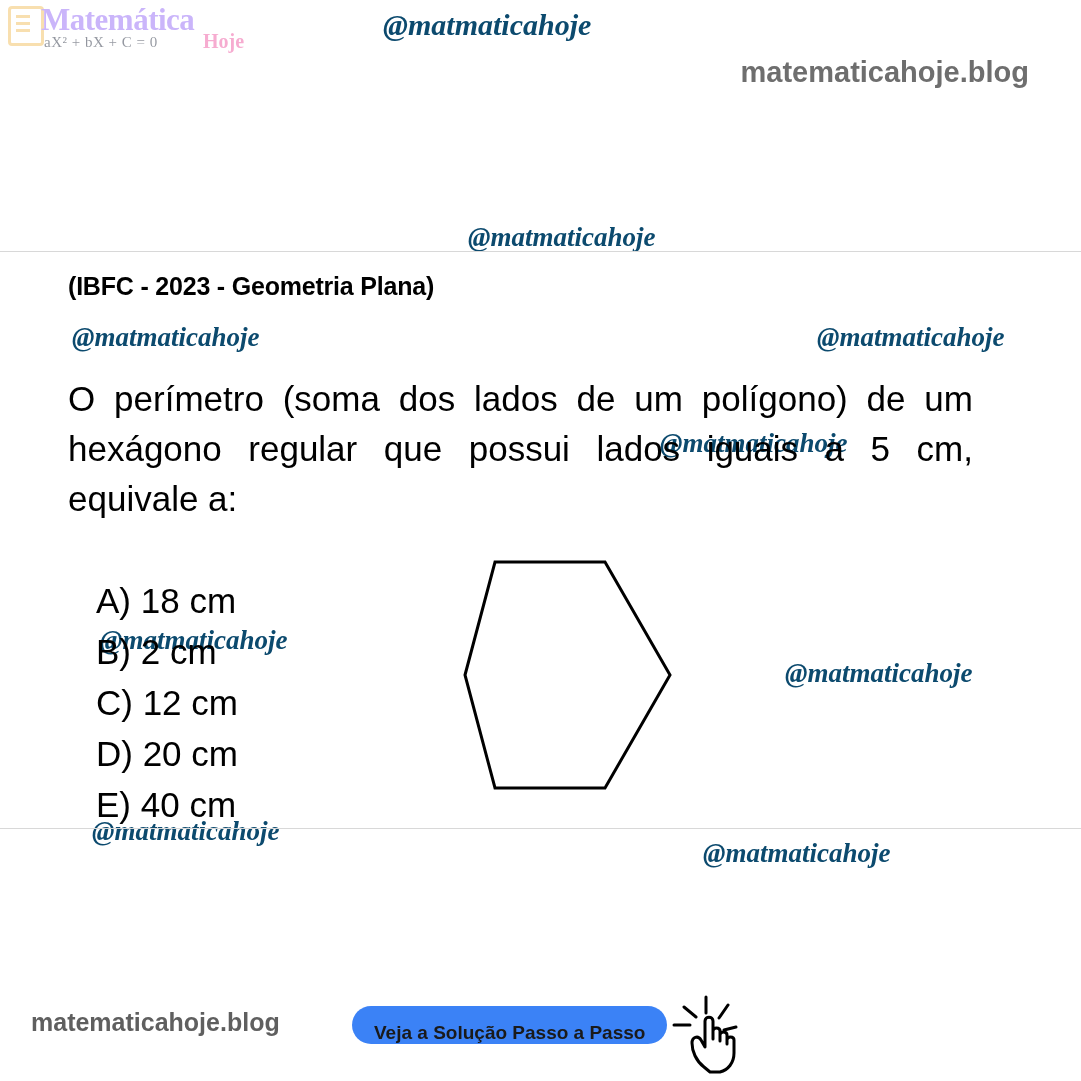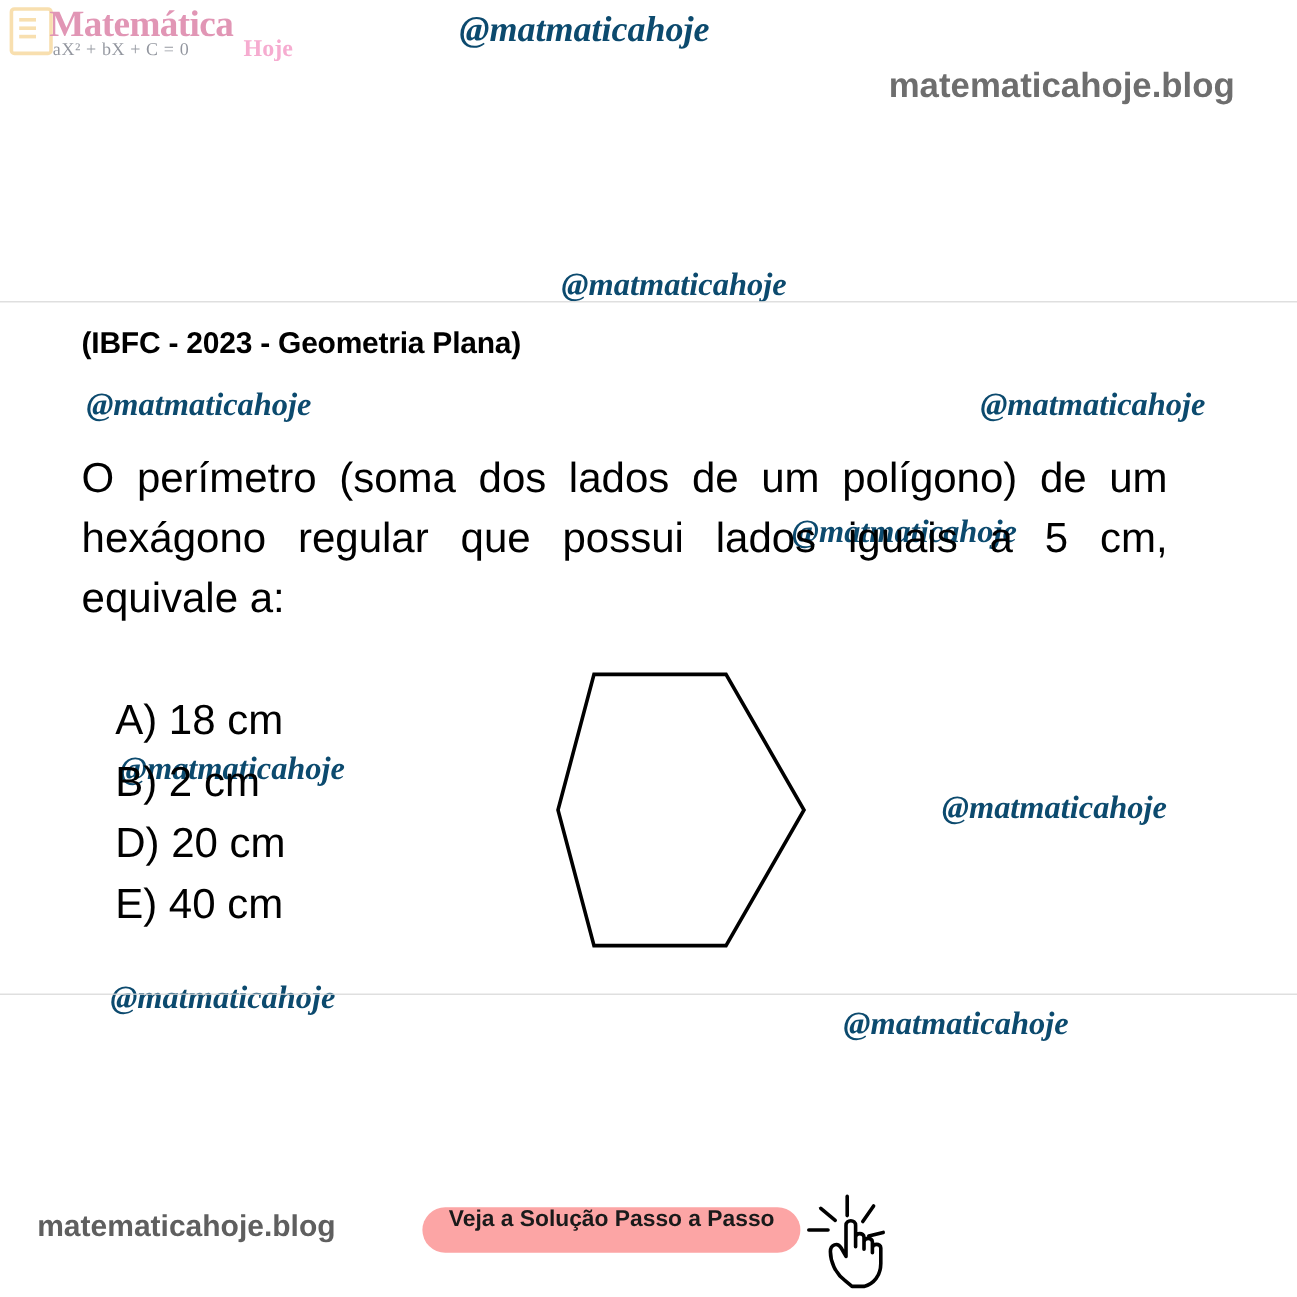--- a/index.html
+++ b/index.html
@@ -45,21 +45,21 @@
     width: 215px;
     height: 52px;
     opacity: 0.45;
   }
   .logo-title {
     position: absolute;
     left: 33px;
     top: 0px;
     font-size: 31px;
     font-weight: 700;
-    color: #be185d;
+    color: #8b5cf6;
     font-family: "Liberation Serif", serif;
     letter-spacing: -0.5px;
   }
   .logo-sub {
     position: absolute;
     left: 36px;
     top: 32px;
     font-size: 15px;
     color: #0f172a;
     font-family: "Liberation Serif", serif;
@@ -160,24 +160,24 @@
     font-size: 25px;
     font-weight: 700;
     color: #5f5f5f;
   }
   .cta {
     position: absolute;
     left: 352px;
     top: 1006px;
     height: 38px;
     padding: 0 22px;
-    background: #fca5a5;
+    background: #3b82f6;
     border-radius: 19px;
     display: flex;
-    align-items: flex-start;
+    align-items: flex-end;
     font-size: 19px;
     font-weight: 700;
     color: #1a1a1a;
     cursor: pointer;
     white-space: nowrap;
   }
   .cursor-icon {
     position: absolute;
     left: 672px;
     top: 995px;
@@ -209,20 +209,21 @@
 
 <div class="rule rule-top"></div>
 <div class="rule rule-bottom"></div>
 
 <div class="q-header">(IBFC - 2023 - Geometria Plana)</div>
 <div class="q-body">O perímetro (soma dos lados de um polígono) de um hexágono regular que possui lados iguais a 5 cm, equivale a:</div>
 
 <div class="options">
   <div class="opt">A) 18 cm</div>
   <div class="opt">B) 2 cm</div>
+  <div class="opt">C) 12 cm</div>
   <div class="opt">D) 20 cm</div>
   <div class="opt">E) 40 cm</div>
 </div>
 
 <div class="hex-wrap">
   <svg width="280" height="260" viewBox="0 0 280 260">
     <polygon points="65,130 95,17 205,17 270,130 205,243 95,243" fill="none" stroke="#000000" stroke-width="3"></polygon>
   </svg>
 </div>
 

